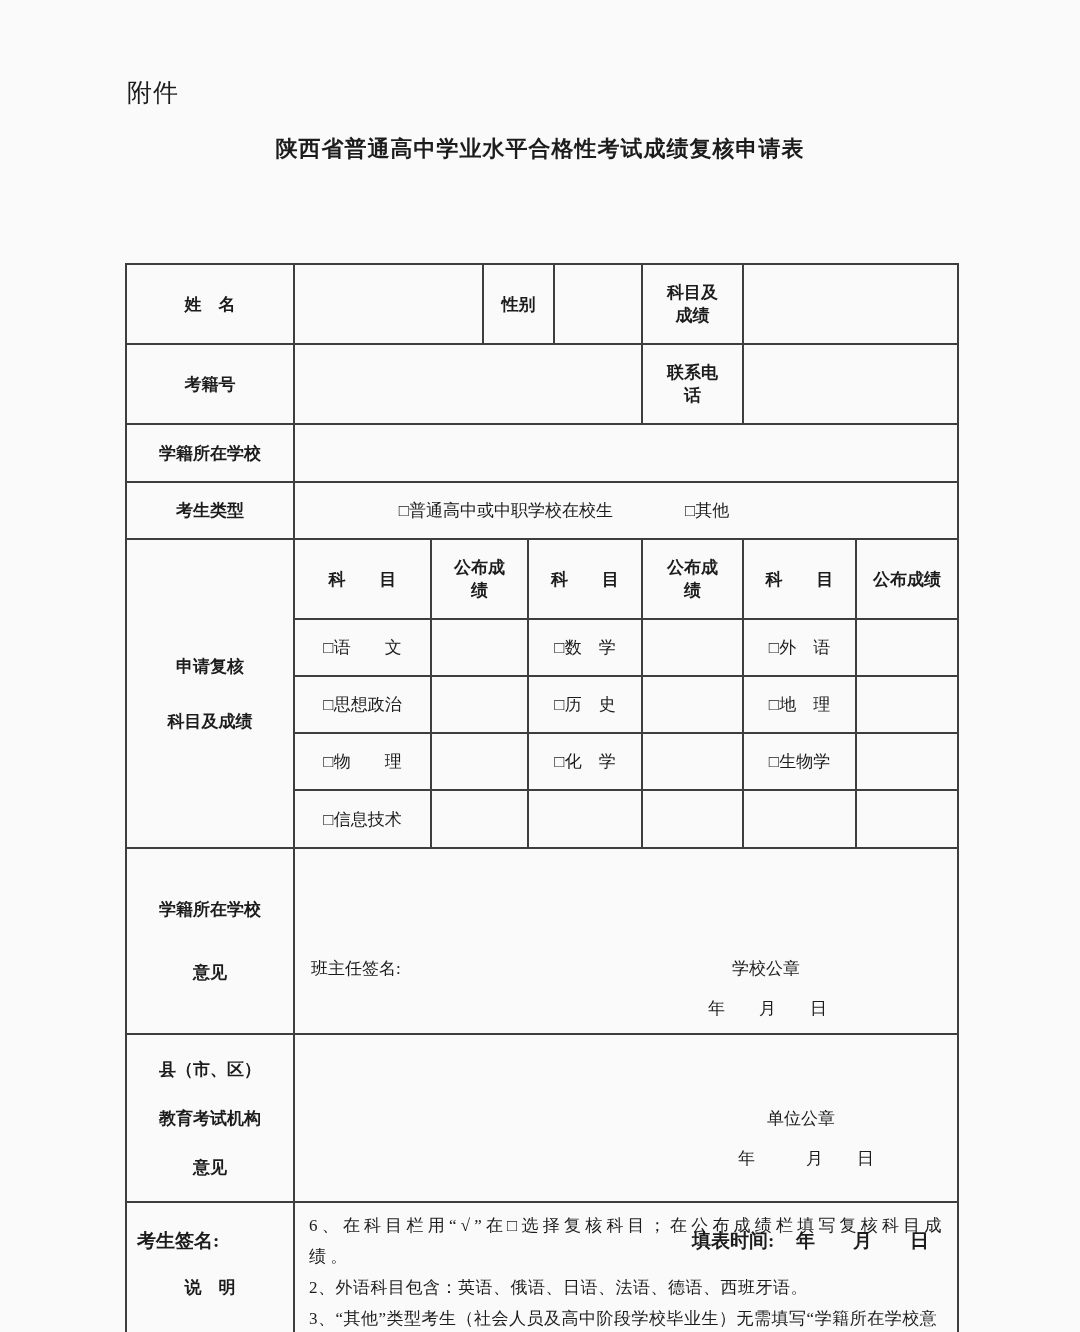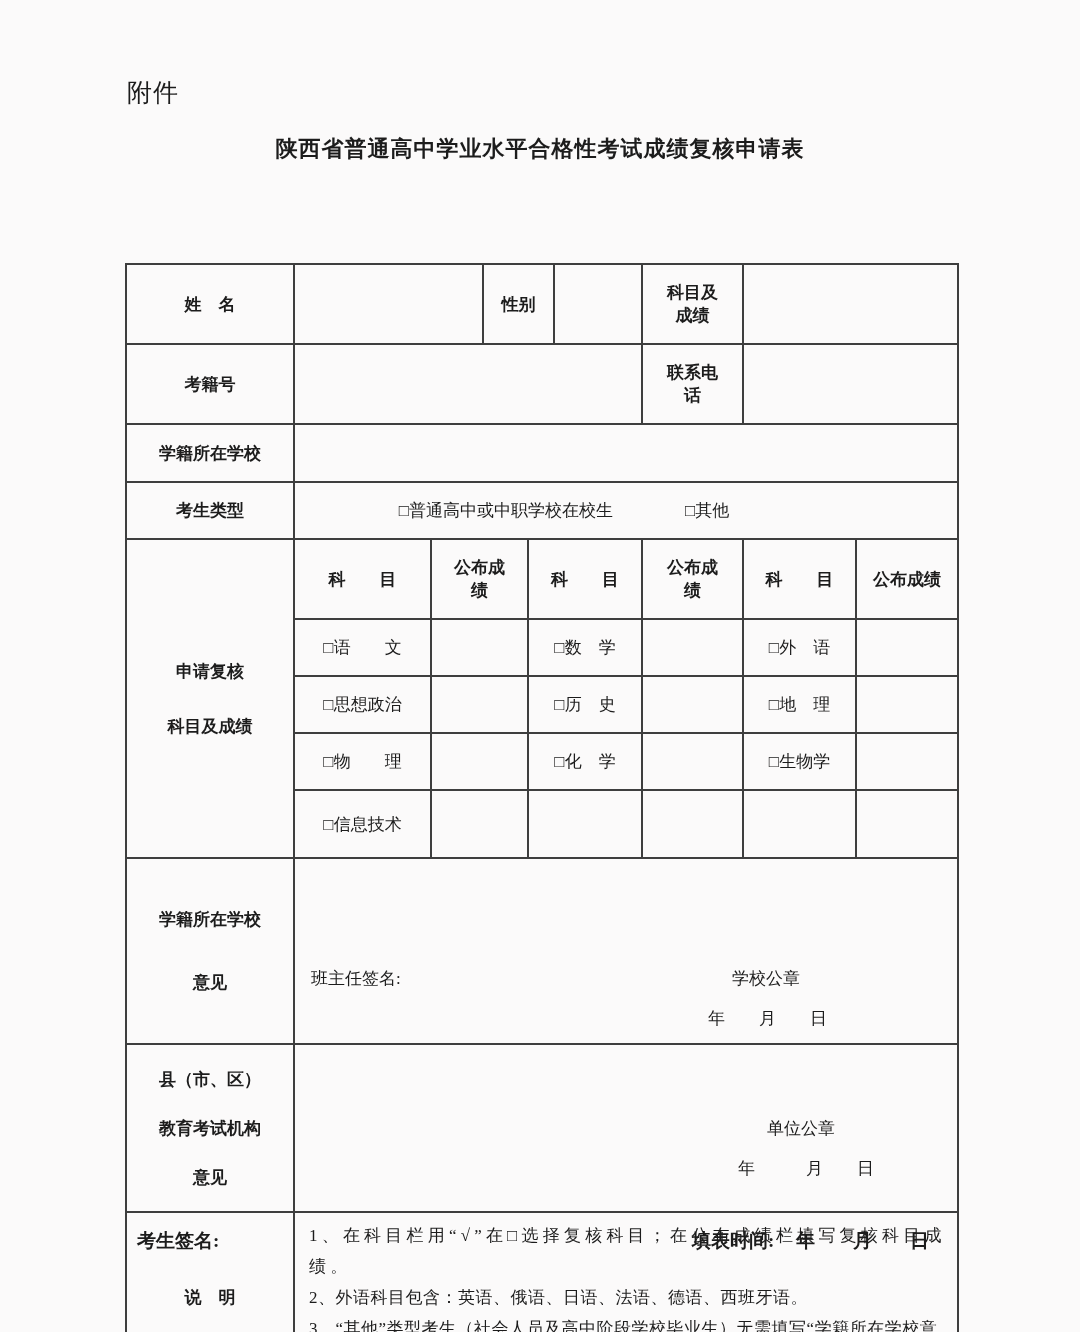--- a/index.html
+++ b/index.html
@@ -166,21 +166,21 @@
 
     <tr style="height:50px">
       <td>□物　　理</td>
       <td colspan="2"></td>
       <td colspan="2">□化　学</td>
       <td></td>
       <td>□生物学</td>
       <td></td>
     </tr>
 
-    <tr style="height:68px">
+    <tr style="height:58px">
       <td>□信息技术</td>
       <td colspan="2"></td>
       <td colspan="2"></td>
       <td></td>
       <td></td>
       <td></td>
     </tr>
 
     <tr style="height:186px">
       <td>
@@ -206,21 +206,21 @@
       </td>
       <td colspan="8" class="opinion-cell">
         <span class="pos" style="left:472px; top:72px;">单位公章</span>
         <span class="pos" style="left:443px; top:112px;">年　　　月　　日</span>
       </td>
     </tr>
 
     <tr style="height:97px">
       <td class="lbl">说　明</td>
       <td colspan="8" class="notes-cell">
-        <div class="note-l1">1、在科目栏用“√”在□选择复核科目；在公布成绩栏填写复核科目成绩。</div>
+        <div class="note-l1">6、在科目栏用“√”在□选择复核科目；在公布成绩栏填写复核科目成绩。</div>
         <div class="note-l2">2、外语科目包含：英语、俄语、日语、法语、德语、西班牙语。</div>
         <div class="note-l3">3、“其他”类型考生（社会人员及高中阶段学校毕业生）无需填写“学籍所在学校意见”。</div>
       </td>
     </tr>
   </tbody>
     </table>
 
   <div class="footer-row">
     <span class="footer-sign">考生签名:</span>
     <span class="footer-time">填表时间:</span>

